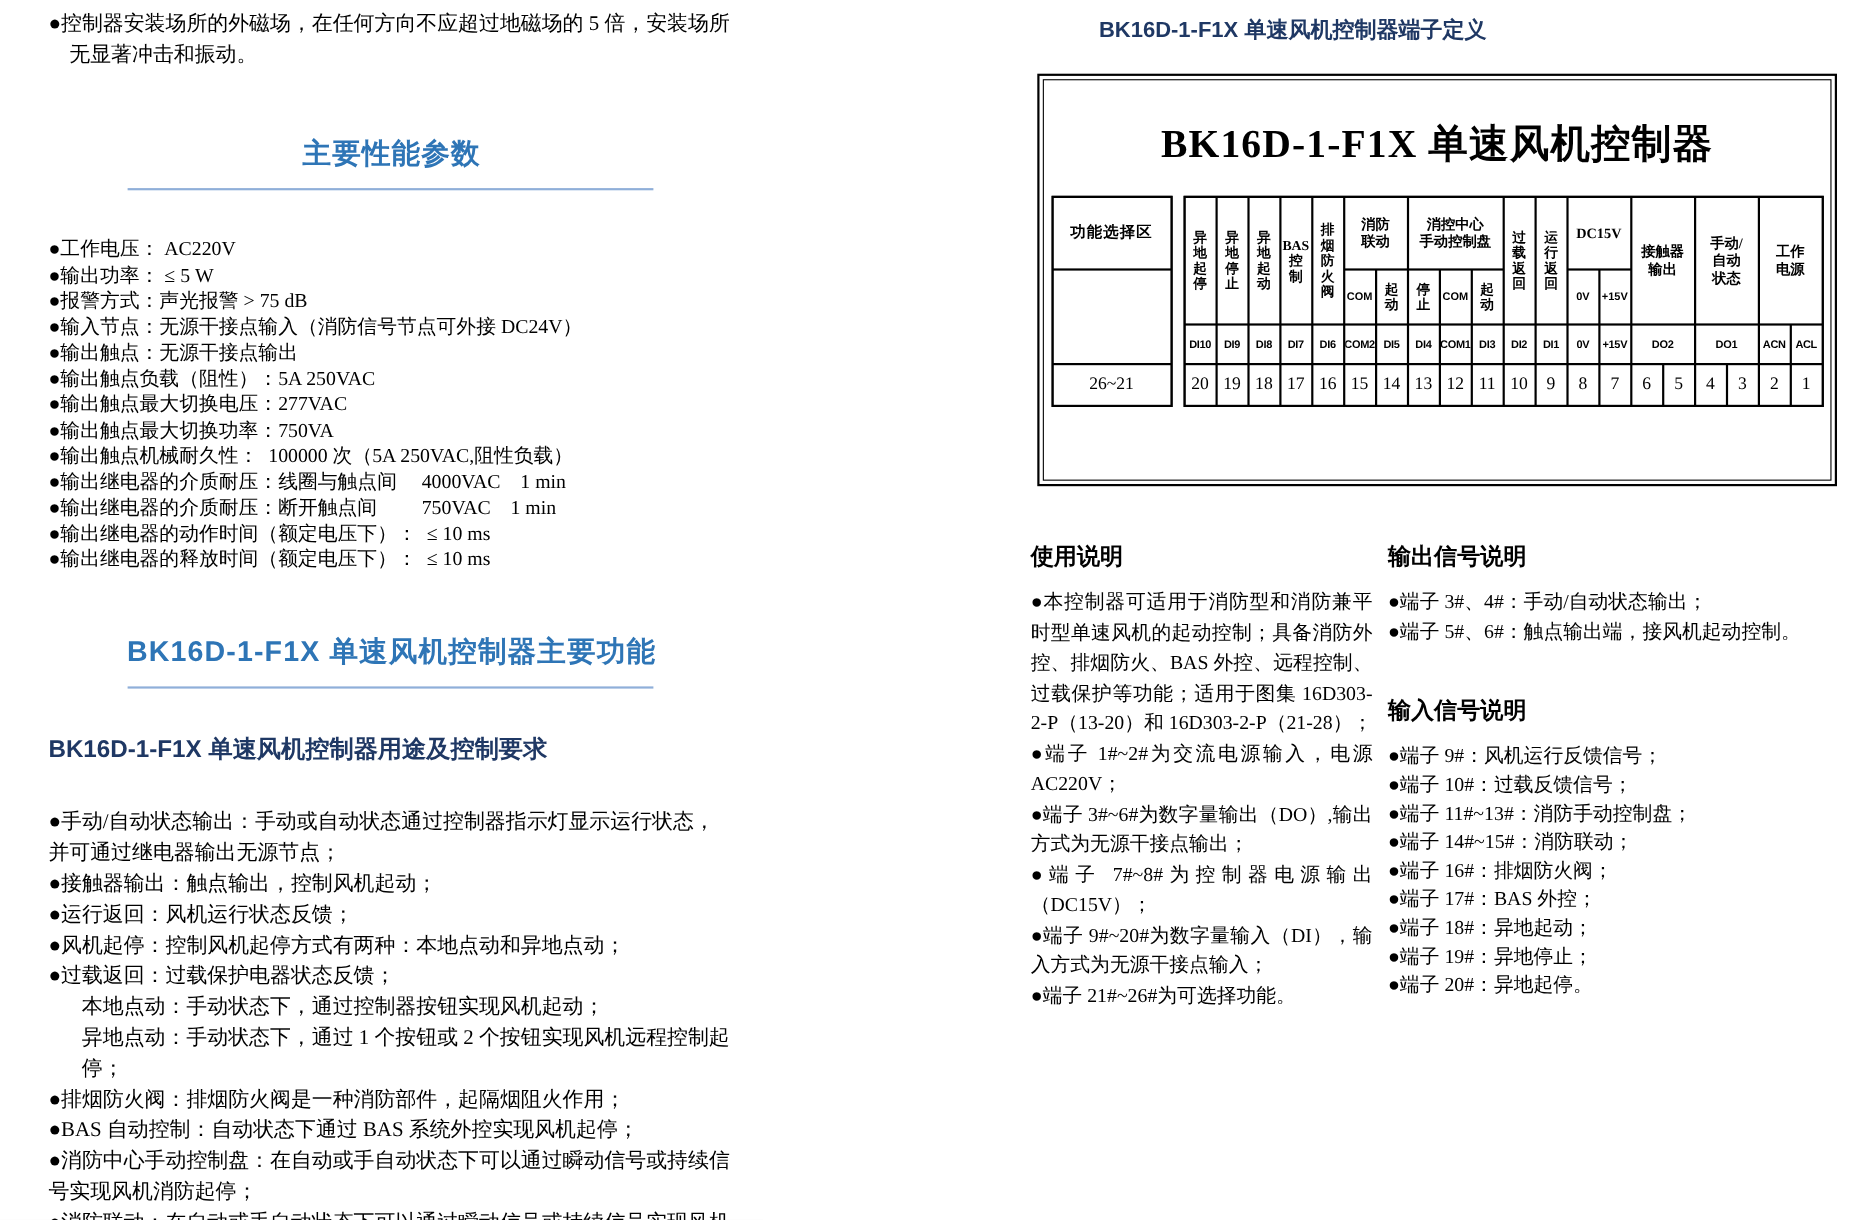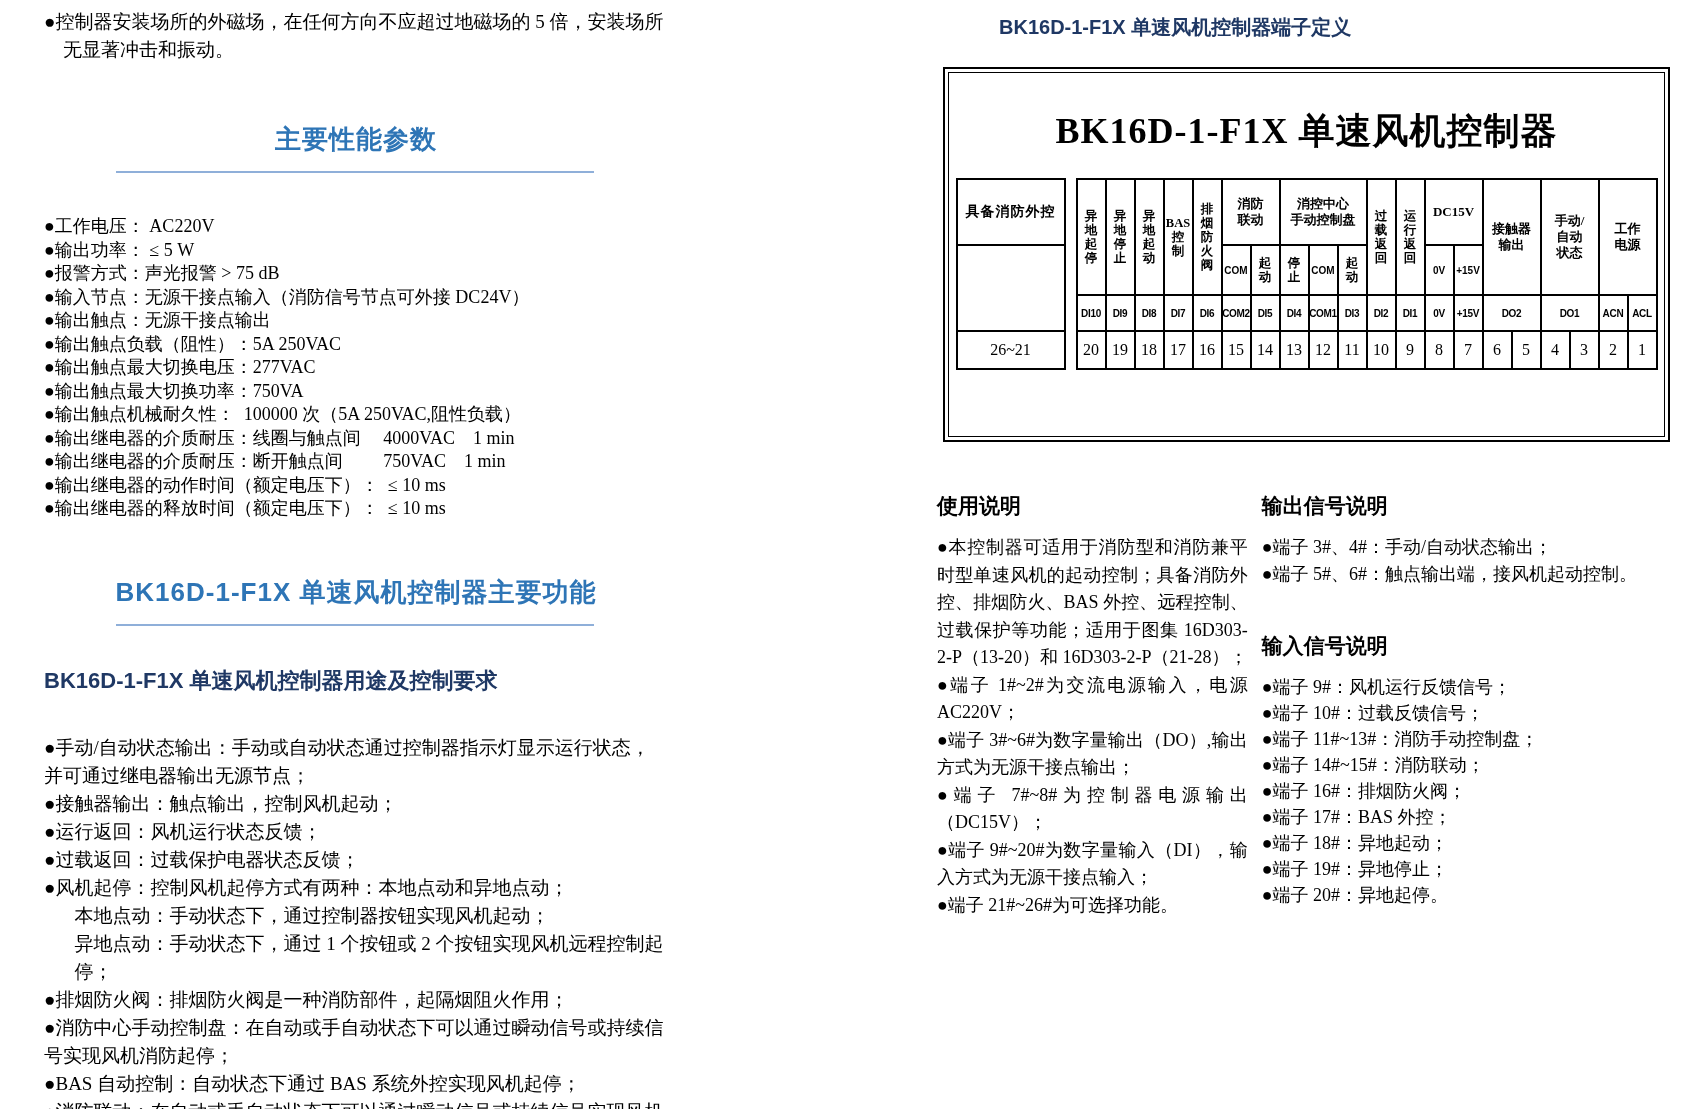--- a/index.html
+++ b/index.html
@@ -88,41 +88,41 @@
 
     <div class="sec-title func-title">BK16D-1-F1X 单速风机控制器主要功能</div>
     <div class="rule"></div>
 
     <div class="subtitle">BK16D-1-F1X 单速风机控制器用途及控制要求</div>
 
     <div class="func-list">
         <div class="li">●手动/自动状态输出：手动或自动状态通过控制器指示灯显示运行状态，并可通过继电器输出无源节点；</div>
         <div class="li">●接触器输出：触点输出，控制风机起动；</div>
         <div class="li">●运行返回：风机运行状态反馈；</div>
+        <div class="li">●风机起停：控制风机起停方式有两种：本地点动和异地点动；</div>
         <div class="li">●过载返回：过载保护电器状态反馈；</div>
-        <div class="li">●风机起停：控制风机起停方式有两种：本地点动和异地点动；</div>
         <div class="li indent">本地点动：手动状态下，通过控制器按钮实现风机起动；</div>
         <div class="li indent">异地点动：手动状态下，通过 1 个按钮或 2 个按钮实现风机远程控制起停；</div>
         <div class="li">●排烟防火阀：排烟防火阀是一种消防部件，起隔烟阻火作用；</div>
+        <div class="li">●BAS 自动控制：自动状态下通过 BAS 系统外控实现风机起停；</div>
         <div class="li">●消防中心手动控制盘：在自动或手自动状态下可以通过瞬动信号或持续信号实现风机消防起停；</div>
-        <div class="li">●BAS 自动控制：自动状态下通过 BAS 系统外控实现风机起停；</div>
         <div class="li">●消防联动：在自动或手自动状态下可以通过瞬动信号或持续信号实现风机消防起停。</div>
       </div>
   </div>
 
   <div class="col-right">
     <div class="rheading">BK16D-1-F1X 单速风机控制器端子定义</div>
 
     <div class="dbox">
       <div class="dinner">
         <div class="dtitle">BK16D-1-F1X 单速风机控制器</div>
         <div class="tbl">
           <div class="tgrid tg1" id="tg1">
               <div class="tcell ghead selhead" style="grid-area: 1 / 1;">
-                <div>具备消防外控</div>
+                <div>功能选择区</div>
               </div>
               <div class="tcell " style="grid-area: 2 / 1;"></div>
               <div class="tcell num" style="grid-area: 3 / 1;">
                 <div>26~21</div>
               </div>
             </div>
           <div class="tgap"></div>
           <div class="tgrid tg2" id="tg2">
               <div class="tcell vtext" style="grid-area: 1 / 1 / span 2;">
                 <div>异</div>

